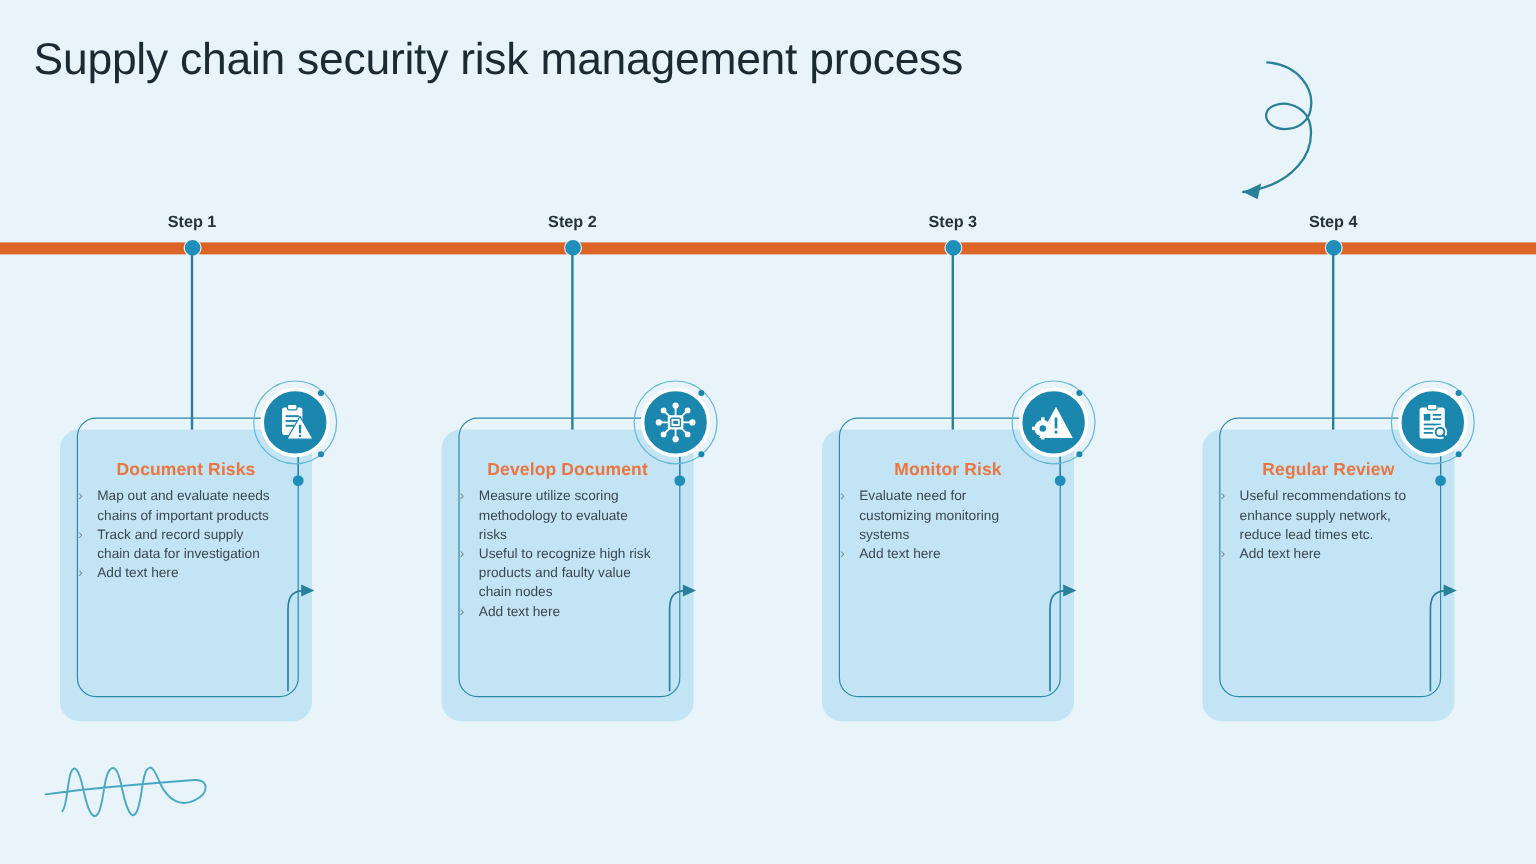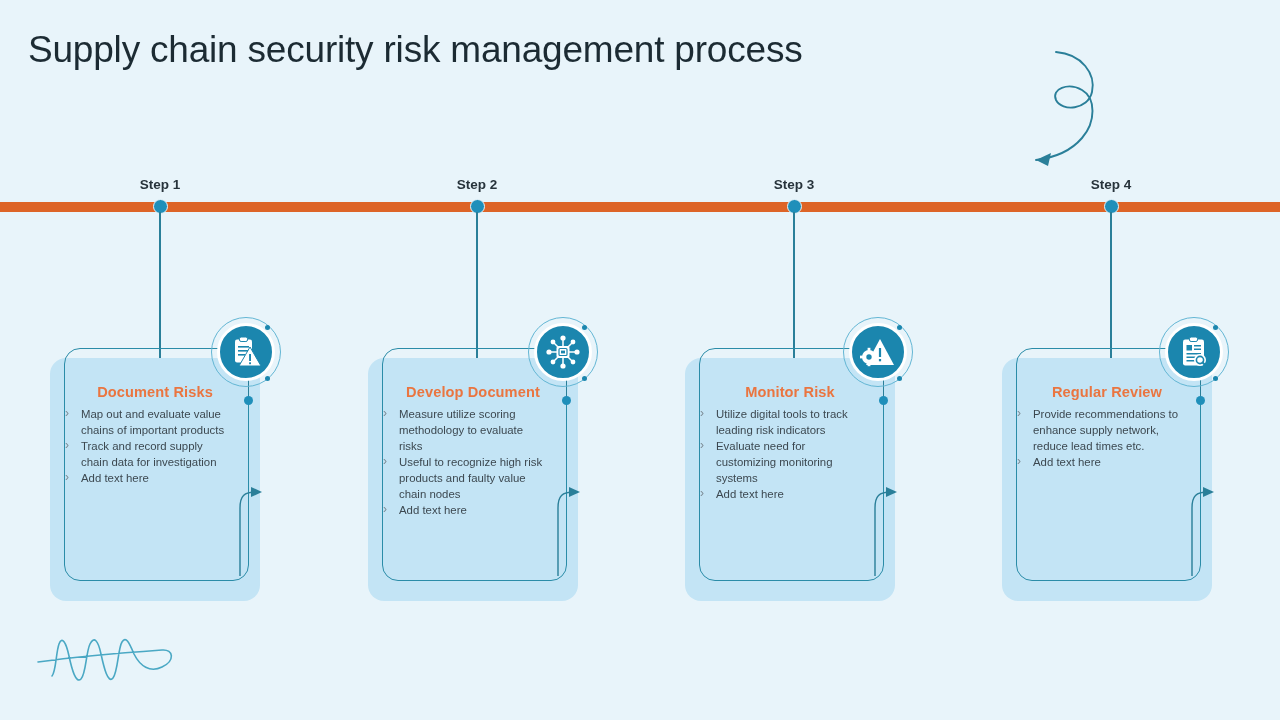--- a/index.html
+++ b/index.html
@@ -231,21 +231,21 @@
 
   <div class="step-label" style="left:160px">Step 1</div>
   <div class="step-dot" style="left:160px"></div>
   <div class="step-stem" style="left:160px; height:148px"></div>
 
   <div class="card-wrap" style="left:50px; top:348px">
     <div class="card-shadow"></div>
     <div class="card"></div>
     <div class="card-title">Document Risks</div>
     <ul class="bullets">
-      <li>Map out and evaluate value  chains of important products</li>
+      <li>Map out and evaluate needs  chains of important products</li>
       <li>Track and record supply chain data for investigation</li>
       <li>Add text here</li>
     </ul>
 
     <div class="icon-stem" style="left:198px; top:-10px; height:58px"></div>
     <div class="icon-stem-dot" style="left:194px; top:48px"></div>
 
     <svg style="position:absolute; left:182px; top:120px" width="34" height="110" viewBox="0 0 34 110">
       <path d="M8 108 L 8 40 C 8 28, 12 24, 24 24" fill="none" stroke="#2a7f99" stroke-width="1.4"></path>
       <path d="M30 24 L 19 19 L 19 29 Z" fill="#2a7f99"></path>
@@ -322,21 +322,20 @@
 
   <div class="step-label" style="left:794px">Step 3</div>
   <div class="step-dot" style="left:794px"></div>
   <div class="step-stem" style="left:794px; height:148px"></div>
 
   <div class="card-wrap" style="left:685px; top:348px">
     <div class="card-shadow"></div>
     <div class="card"></div>
     <div class="card-title">Monitor Risk</div>
     <ul class="bullets">
-      <li>Utilize digital tools to track leading risk indicators</li>
       <li>Evaluate  need for customizing monitoring  systems</li>
       <li>Add text here</li>
     </ul>
     <div class="icon-stem" style="left:198px; top:-10px; height:58px"></div>
     <div class="icon-stem-dot" style="left:194px; top:48px"></div>
     <svg style="position:absolute; left:182px; top:120px" width="34" height="110" viewBox="0 0 34 110">
       <path d="M8 108 L 8 40 C 8 28, 12 24, 24 24" fill="none" stroke="#2a7f99" stroke-width="1.4"></path>
       <path d="M30 24 L 19 19 L 19 29 Z" fill="#2a7f99"></path>
     </svg>
   </div>
@@ -362,21 +361,21 @@
 
   <div class="step-label" style="left:1111px">Step 4</div>
   <div class="step-dot" style="left:1111px"></div>
   <div class="step-stem" style="left:1111px; height:148px"></div>
 
   <div class="card-wrap" style="left:1002px; top:348px">
     <div class="card-shadow"></div>
     <div class="card"></div>
     <div class="card-title">Regular Review</div>
     <ul class="bullets">
-      <li>Provide recommendations  to enhance  supply network, reduce lead times etc.</li>
+      <li>Useful recommendations  to enhance  supply network, reduce lead times etc.</li>
       <li>Add text here</li>
     </ul>
     <div class="icon-stem" style="left:198px; top:-10px; height:58px"></div>
     <div class="icon-stem-dot" style="left:194px; top:48px"></div>
     <svg style="position:absolute; left:182px; top:120px" width="34" height="110" viewBox="0 0 34 110">
       <path d="M8 108 L 8 40 C 8 28, 12 24, 24 24" fill="none" stroke="#2a7f99" stroke-width="1.4"></path>
       <path d="M30 24 L 19 19 L 19 29 Z" fill="#2a7f99"></path>
     </svg>
   </div>
 

